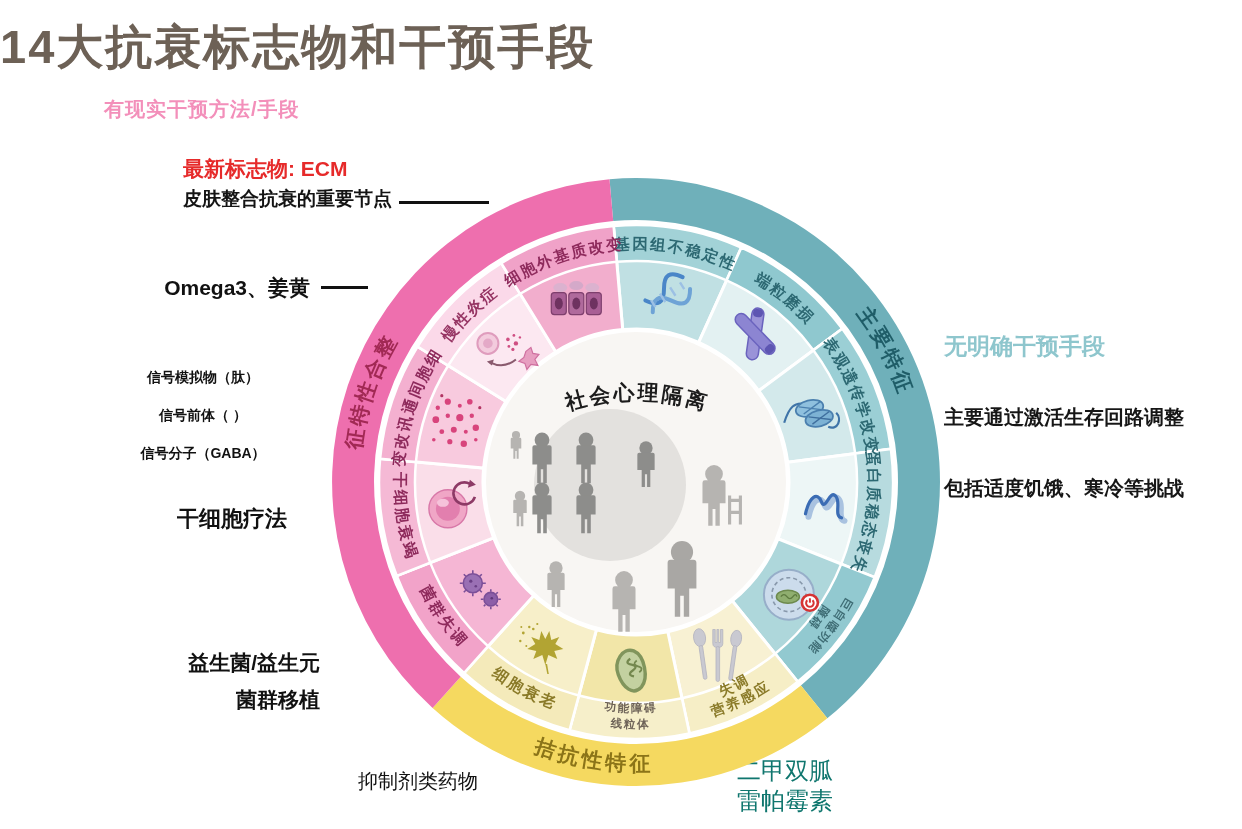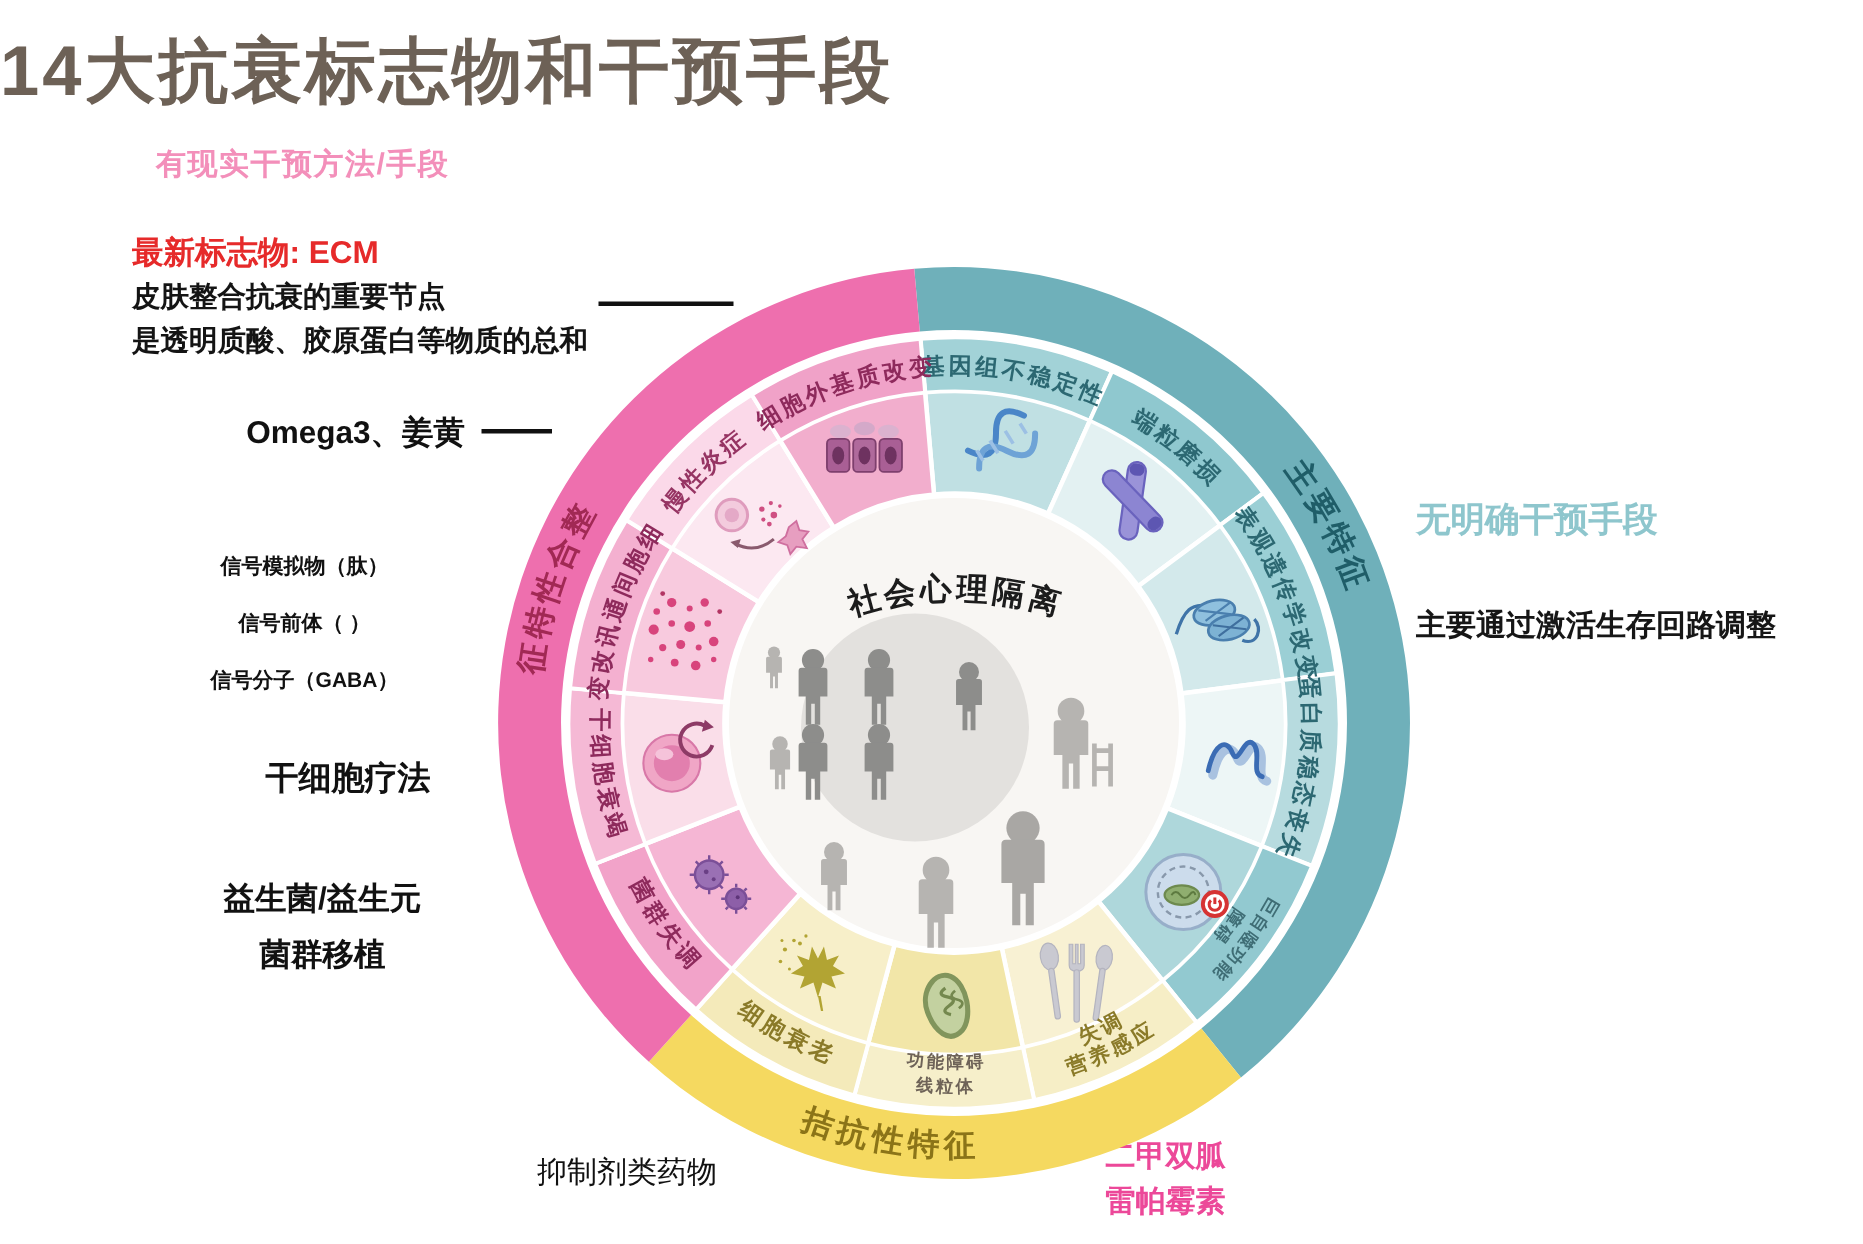--- a/index.html
+++ b/index.html
@@ -15,45 +15,44 @@
     position:absolute;left:104px;top:96px;font-size:20px;font-weight:800;color:#f38fba;letter-spacing:1px;
   }
   .ecm-block{position:absolute;right:850px;top:154px;text-align:left;white-space:nowrap;}
   .ecm-title{font-size:21px;font-weight:800;color:#e62a2a;line-height:30px;}
   .ecm-line{font-size:19px;font-weight:800;color:#141414;line-height:29px;}
   .connector{position:absolute;height:0;border-top:3px solid #111;}
   .omega{position:absolute;right:932px;top:274px;font-size:21px;font-weight:800;color:#111;white-space:nowrap;}
   .signals{position:absolute;left:78px;top:358px;width:250px;text-align:center;}
   .signals div{font-size:14px;font-weight:800;color:#111;line-height:38px;white-space:nowrap;}
   .stem{position:absolute;left:177px;top:504px;font-size:22px;font-weight:800;color:#111;}
-  .probiotics{position:absolute;left:110px;top:581px;width:210px;text-align:center;}
+  .probiotics{position:absolute;left:110px;top:644px;width:210px;text-align:right;}
   .probiotics div{font-size:21px;font-weight:800;color:#111;line-height:37px;white-space:nowrap;}
   .inhibitors{position:absolute;left:358px;top:768px;font-size:20px;font-weight:400;color:#111;}
   .ergo{position:absolute;left:520px;top:796px;font-size:22px;font-weight:800;color:#111;}
   .metformin{position:absolute;left:737px;top:756px;text-align:center;}
-  .metformin div{font-size:20px;font-weight:700;color:#ec4899;line-height:30px;white-space:nowrap;}
+  .metformin div{font-size:24px;font-weight:400;color:#0f766e;line-height:30px;white-space:nowrap;}
   .right-block{position:absolute;left:944px;top:330px;white-space:nowrap;}
   .right-title{font-size:23px;font-weight:800;color:#8ec6cd;line-height:32px;}
   .right-line{font-size:20px;font-weight:700;color:#161616;line-height:31px;margin-top:40px;}
   #wheel{position:absolute;left:330px;top:176px;width:612px;height:612px;}
   svg text{font-family:"Liberation Sans","DejaVu Sans",sans-serif;}
 </style>
 </head>
 <body>
 
 <div class="stage">
 
   <div class="title">14大抗衰标志物和干预手段</div>
 
   <div class="left-heading">有现实干预方法/手段</div>
 
   <div class="ecm-block">
     <div class="ecm-title">最新标志物: ECM</div>
     <div class="ecm-line">皮肤整合抗衰的重要节点</div>
-    <div class="ecm-line">是透明质酸、胶原蛋白等物质的总和</div>
   </div>
   <div class="connector" style="left:399px;top:201px;width:90px;"></div>
 
   <div class="omega">Omega3、姜黄</div>
   <div class="connector" style="left:321px;top:286px;width:47px;"></div>
 
   <div class="signals">
     <div>信号模拟物（肽）</div>
     <div>信号前体（ ）</div>
     <div>信号分子（GABA）</div>
@@ -69,20 +68,21 @@
   <div class="inhibitors">抑制剂类药物</div>
 
   <div class="metformin">
     <div>二甲双胍</div>
     <div>雷帕霉素</div>
   </div>
 
   <div class="right-block">
     <div class="right-title">无明确干预手段</div>
     <div class="right-line">主要通过激活生存回路调整</div>
+    <div class="right-line">包括适度饥饿、寒冷等挑战</div>
   </div>
 
   <svg id="wheel" viewBox="0 0 612 612">
       <path d="M279.5,3.2 A304,304 0 0 1 497.3,542.3 L470.9,509.6 A262,262 0 0 0 283.2,45.0 Z" fill="#6fb0ba"></path>
       <path d="M497.3,542.3 A304,304 0 0 1 102.6,531.9 L130.7,500.7 A262,262 0 0 0 470.9,509.6 Z" fill="#f5d960"></path>
       <path d="M102.6,531.9 A304,304 0 0 1 279.5,3.2 L283.2,45.0 A262,262 0 0 0 130.7,500.7 Z" fill="#ee6fae"></path>
       <path d="M283.6,50.0 A257,257 0 0 1 411.4,71.6 L368.7,166.4 A153,153 0 0 0 292.7,153.6 Z" fill="#c0e0e3" stroke="#fff" stroke-width="3"></path>
       <path d="M283.6,50.0 A257,257 0 0 1 411.4,71.6 L396.6,104.4 A221,221 0 0 0 286.7,85.8 Z" fill="#a2d2d7" stroke="#fff" stroke-width="2.5"></path>
       <path d="M411.4,71.6 A257,257 0 0 1 512.3,152.8 L428.8,214.8 A153,153 0 0 0 368.7,166.4 Z" fill="#e3f1f2" stroke="#fff" stroke-width="3"></path>
       <path d="M411.4,71.6 A257,257 0 0 1 512.3,152.8 L483.4,174.2 A221,221 0 0 0 396.6,104.4 Z" fill="#8fc8cf" stroke="#fff" stroke-width="2.5"></path>

